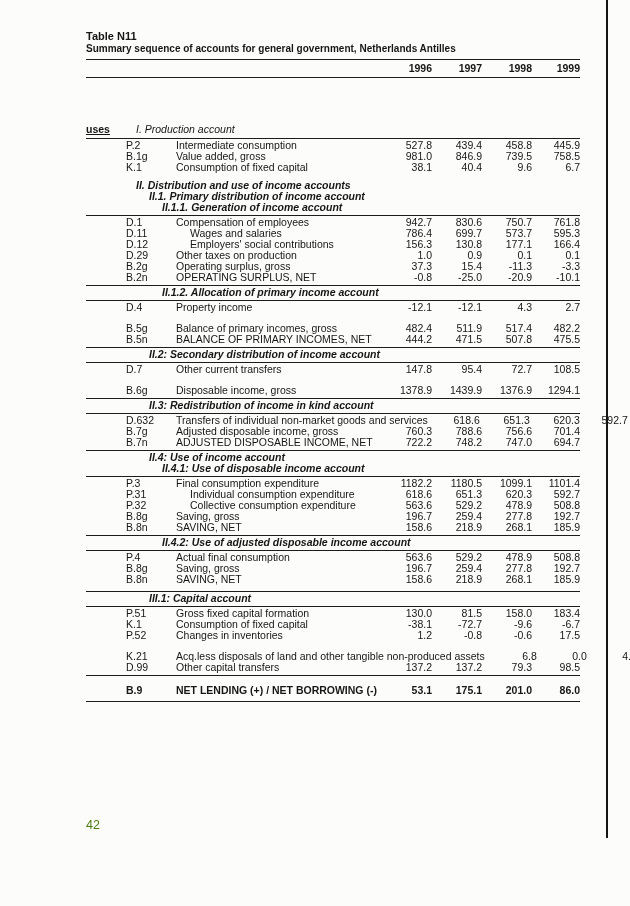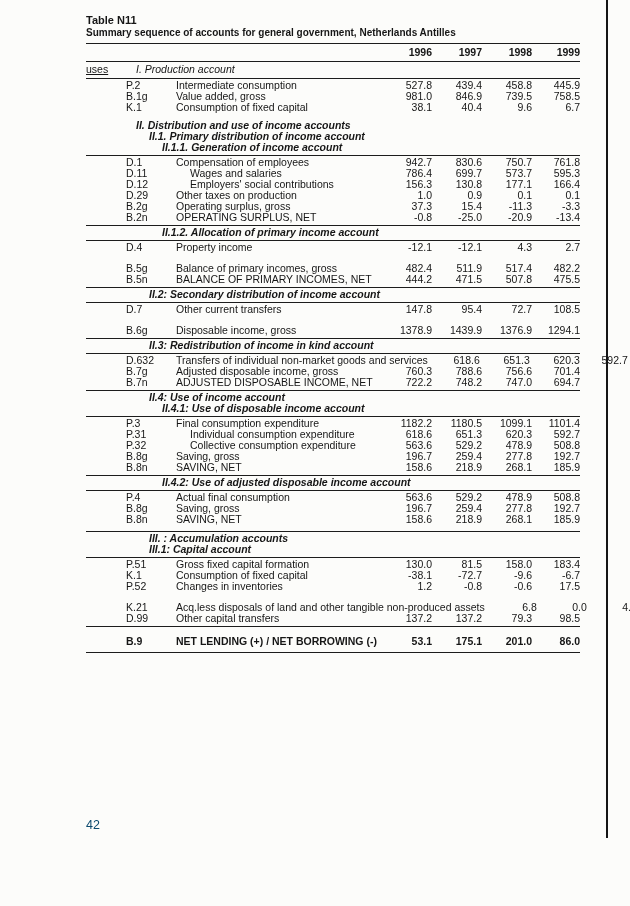--- a/index.html
+++ b/index.html
@@ -1,40 +1,40 @@
 <!DOCTYPE html>
 <html><head>
 <meta charset="utf-8">
 <style>
   * { margin:0; padding:0; box-sizing:border-box; }
   html,body { background:#d8d8d8; }
   body { font-family:"Liberation Sans", sans-serif; }
   .page { position:relative; width:630px; height:906px; background:#fcfcfa; color:#161616; overflow:hidden; }
   .scan-line { position:absolute; left:606px; top:0; width:2px; height:838px; background:#151515; }
-  .content { position:absolute; left:86px; top:14px; width:494px; }
+  .content { position:absolute; left:86px; top:30px; width:494px; }
   .table-label { font-size:11px; font-weight:bold; line-height:13px; }
   .title { font-size:10px; font-weight:bold; line-height:12px; padding-bottom:2px; }
   .hrule, .rule { height:0; border-top:1px solid #1c1c1c; margin:2px 0 1px 0; }
   .row { display:grid; grid-template-columns:50px 1fr 52px 50px 50px 48px; align-items:baseline; line-height:11px; min-height:11px;padding-left:40px; }
   .code { font-size:10.5px; }
   .label { font-size:10.5px; white-space:nowrap; overflow:visible; }
   .label.li { padding-left:14px; }
   .val { font-size:10.5px; text-align:right; white-space:nowrap; }
   .years { padding:2px 0 1px 0; }
   .years .val { font-weight:bold; }
   .useshead { padding:1px 0; }
-  .uses { font-weight:normal; text-decoration:underline; }
+  .uses { font-weight:bold; text-decoration:underline;margin-top:44px; }
   .sectiontext { font-weight:normal; font-style:italic; }
   .section { font-size:10.5px; font-weight:bold; font-style:italic; line-height:11px; min-height:11px; white-space:nowrap; }
   .ind0 { padding-left:50px; }
   .ind1 { padding-left:63px; }
   .ind2 { padding-left:76px; }
   .row.bold .code, .row.bold .label, .row.bold .val { font-weight:bold; }
   .spacer { width:100%; }
-  .pagenum { position:absolute; left:86px; top:818px; font-size:12.5px; color:#0c4a6e; }
+  .pagenum { position:absolute; left:86px; top:818px; font-size:12.5px; color:#4d7c0f; }
 </style>
 </head>
 <body>
 
 <div class="page">
   <div class="scan-line"></div>
   <div class="content">
     <div class="table-label">Table N11</div>
     <div class="title">Summary sequence of accounts for general government, Netherlands Antilles</div>
     <div class="hrule"></div>
@@ -125,21 +125,21 @@
           <span class="val">15.4</span>
           <span class="val">-11.3</span>
           <span class="val">-3.3</span>
         </div>
         <div class="row data">
           <span class="code">B.2n</span>
           <span class="label">OPERATING SURPLUS, NET</span>
           <span class="val">-0.8</span>
           <span class="val">-25.0</span>
           <span class="val">-20.9</span>
-          <span class="val">-13.4</span>
+          <span class="val">-10.1</span>
         </div>
         <div class="rule"></div>
         <div class="section ind2">II.1.2. Allocation of primary income account</div>
         <div class="rule"></div>
         <div class="row data">
           <span class="code">D.4</span>
           <span class="label">Property income</span>
           <span class="val">-12.1</span>
           <span class="val">-12.1</span>
           <span class="val">4.3</span>
@@ -275,21 +275,20 @@
         <div class="row data">
           <span class="code">B.8n</span>
           <span class="label">SAVING, NET</span>
           <span class="val">158.6</span>
           <span class="val">218.9</span>
           <span class="val">268.1</span>
           <span class="val">185.9</span>
         </div>
         <div class="spacer" style="height: 4px;"></div>
         <div class="rule"></div>
-        <div class="section ind1">III. :  Accumulation accounts</div>
         <div class="section ind1">III.1: Capital account</div>
         <div class="rule"></div>
         <div class="row data">
           <span class="code">P.51</span>
           <span class="label">Gross fixed capital formation</span>
           <span class="val">130.0</span>
           <span class="val">81.5</span>
           <span class="val">158.0</span>
           <span class="val">183.4</span>
         </div>

